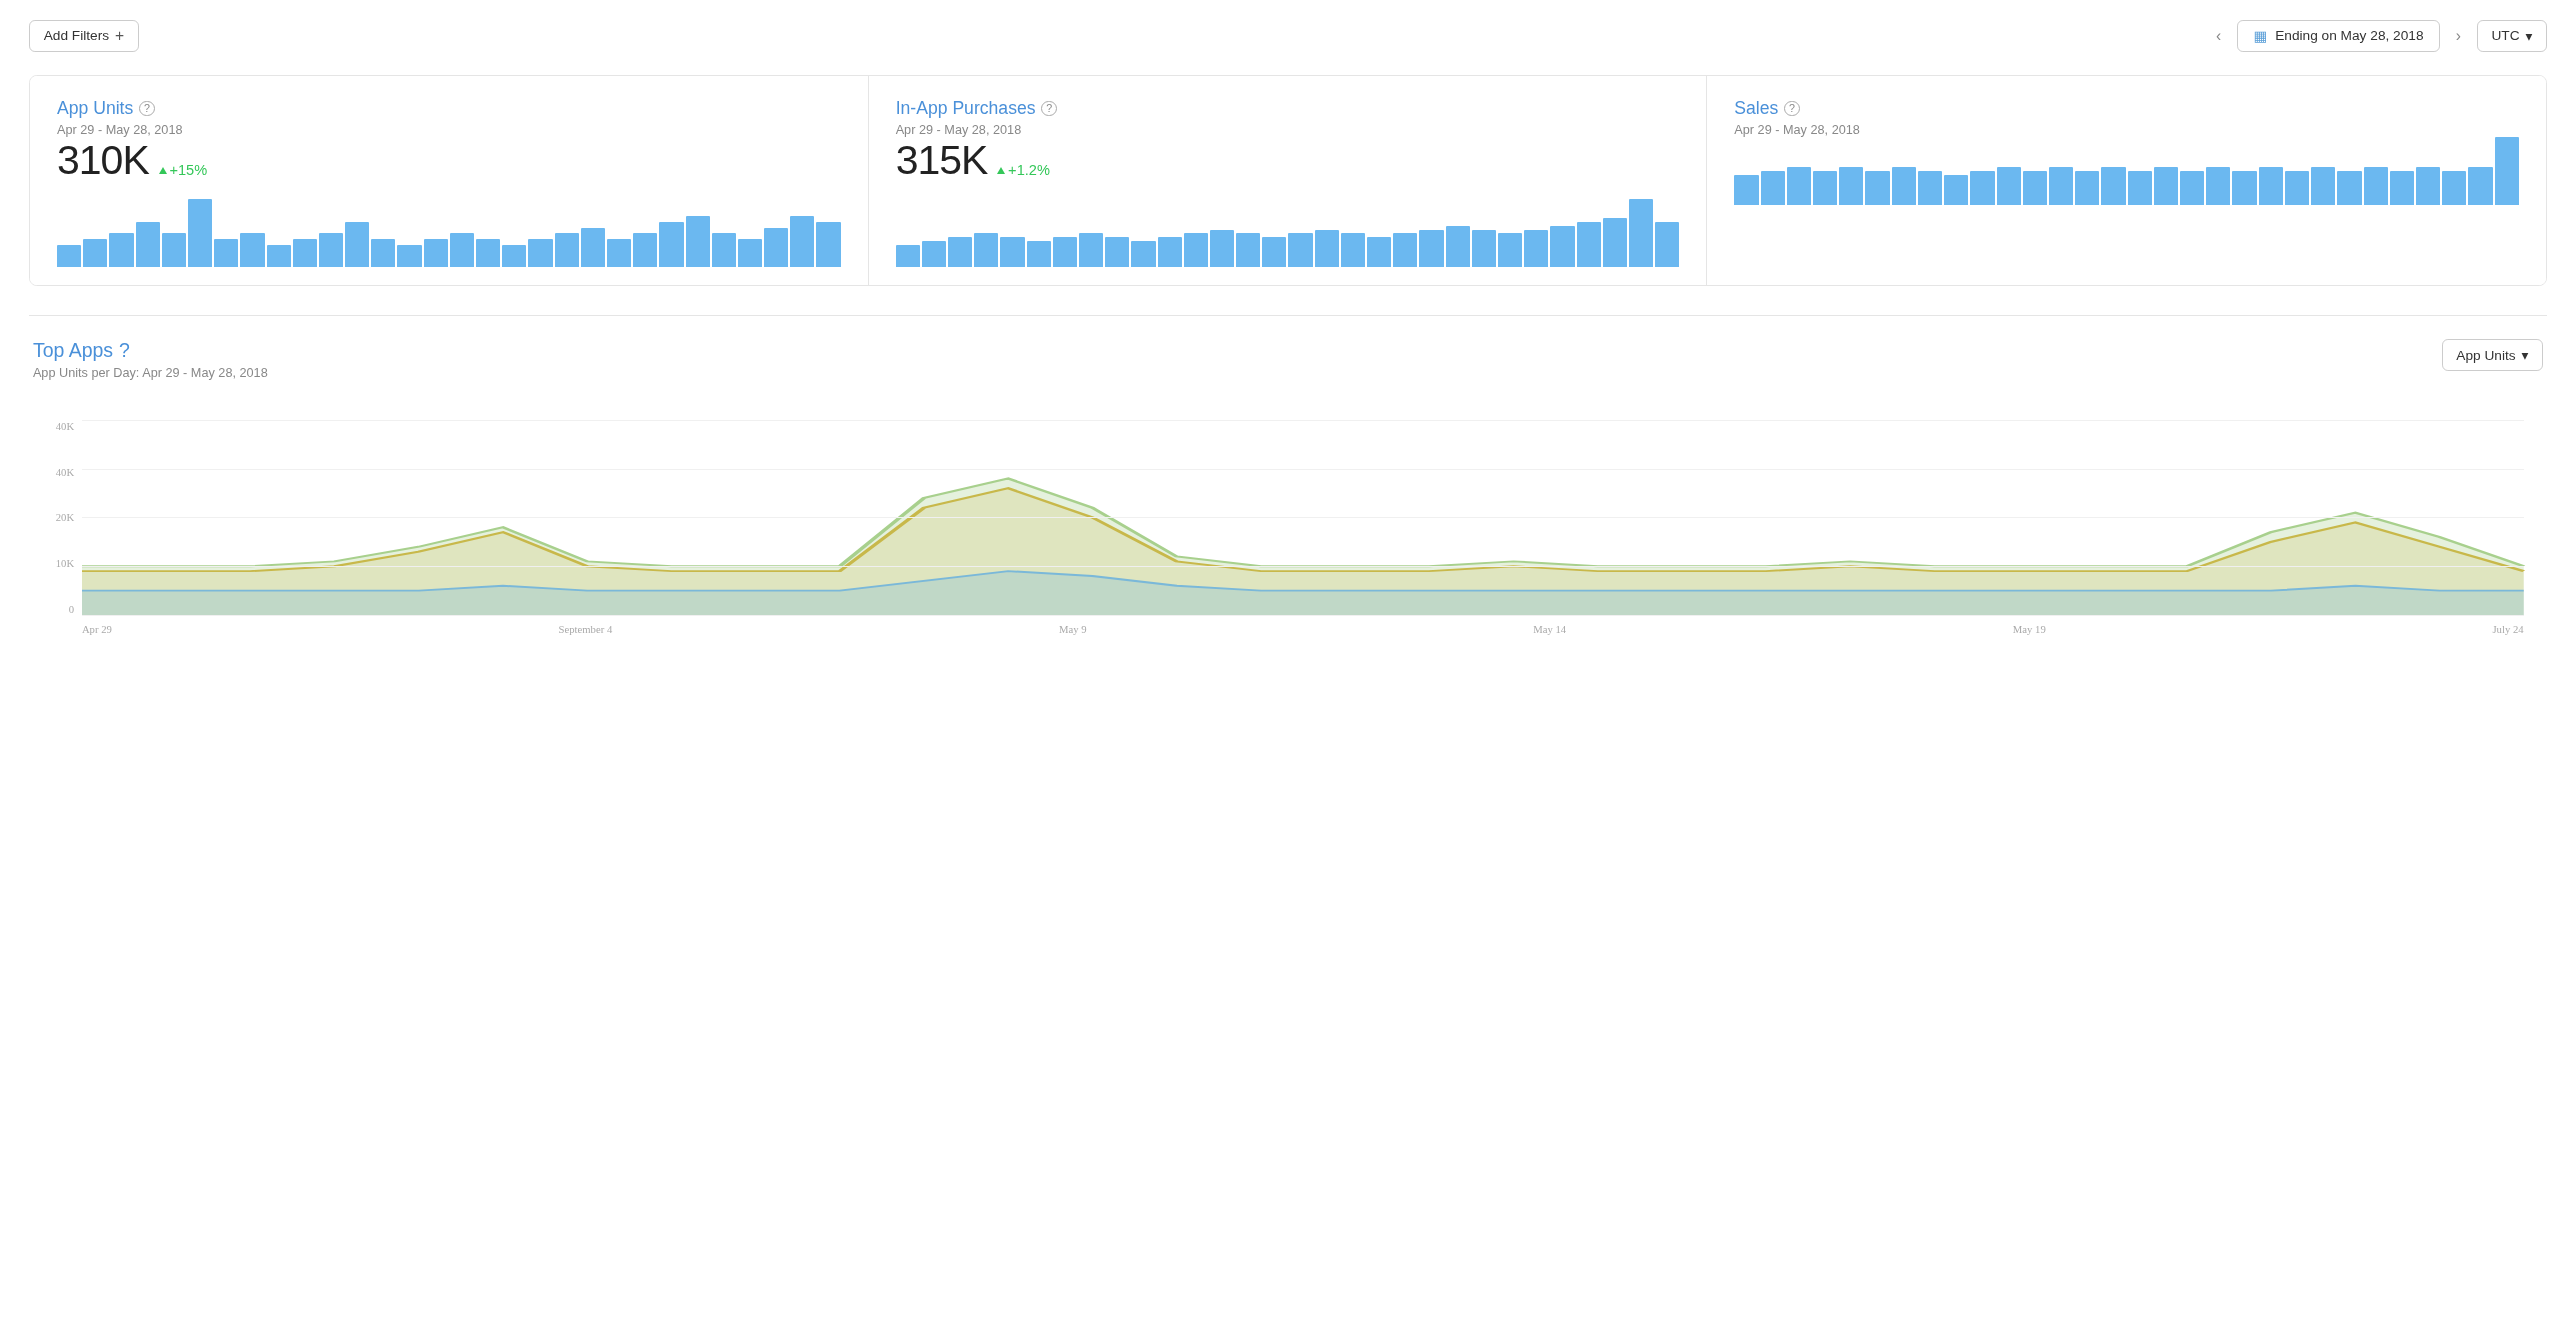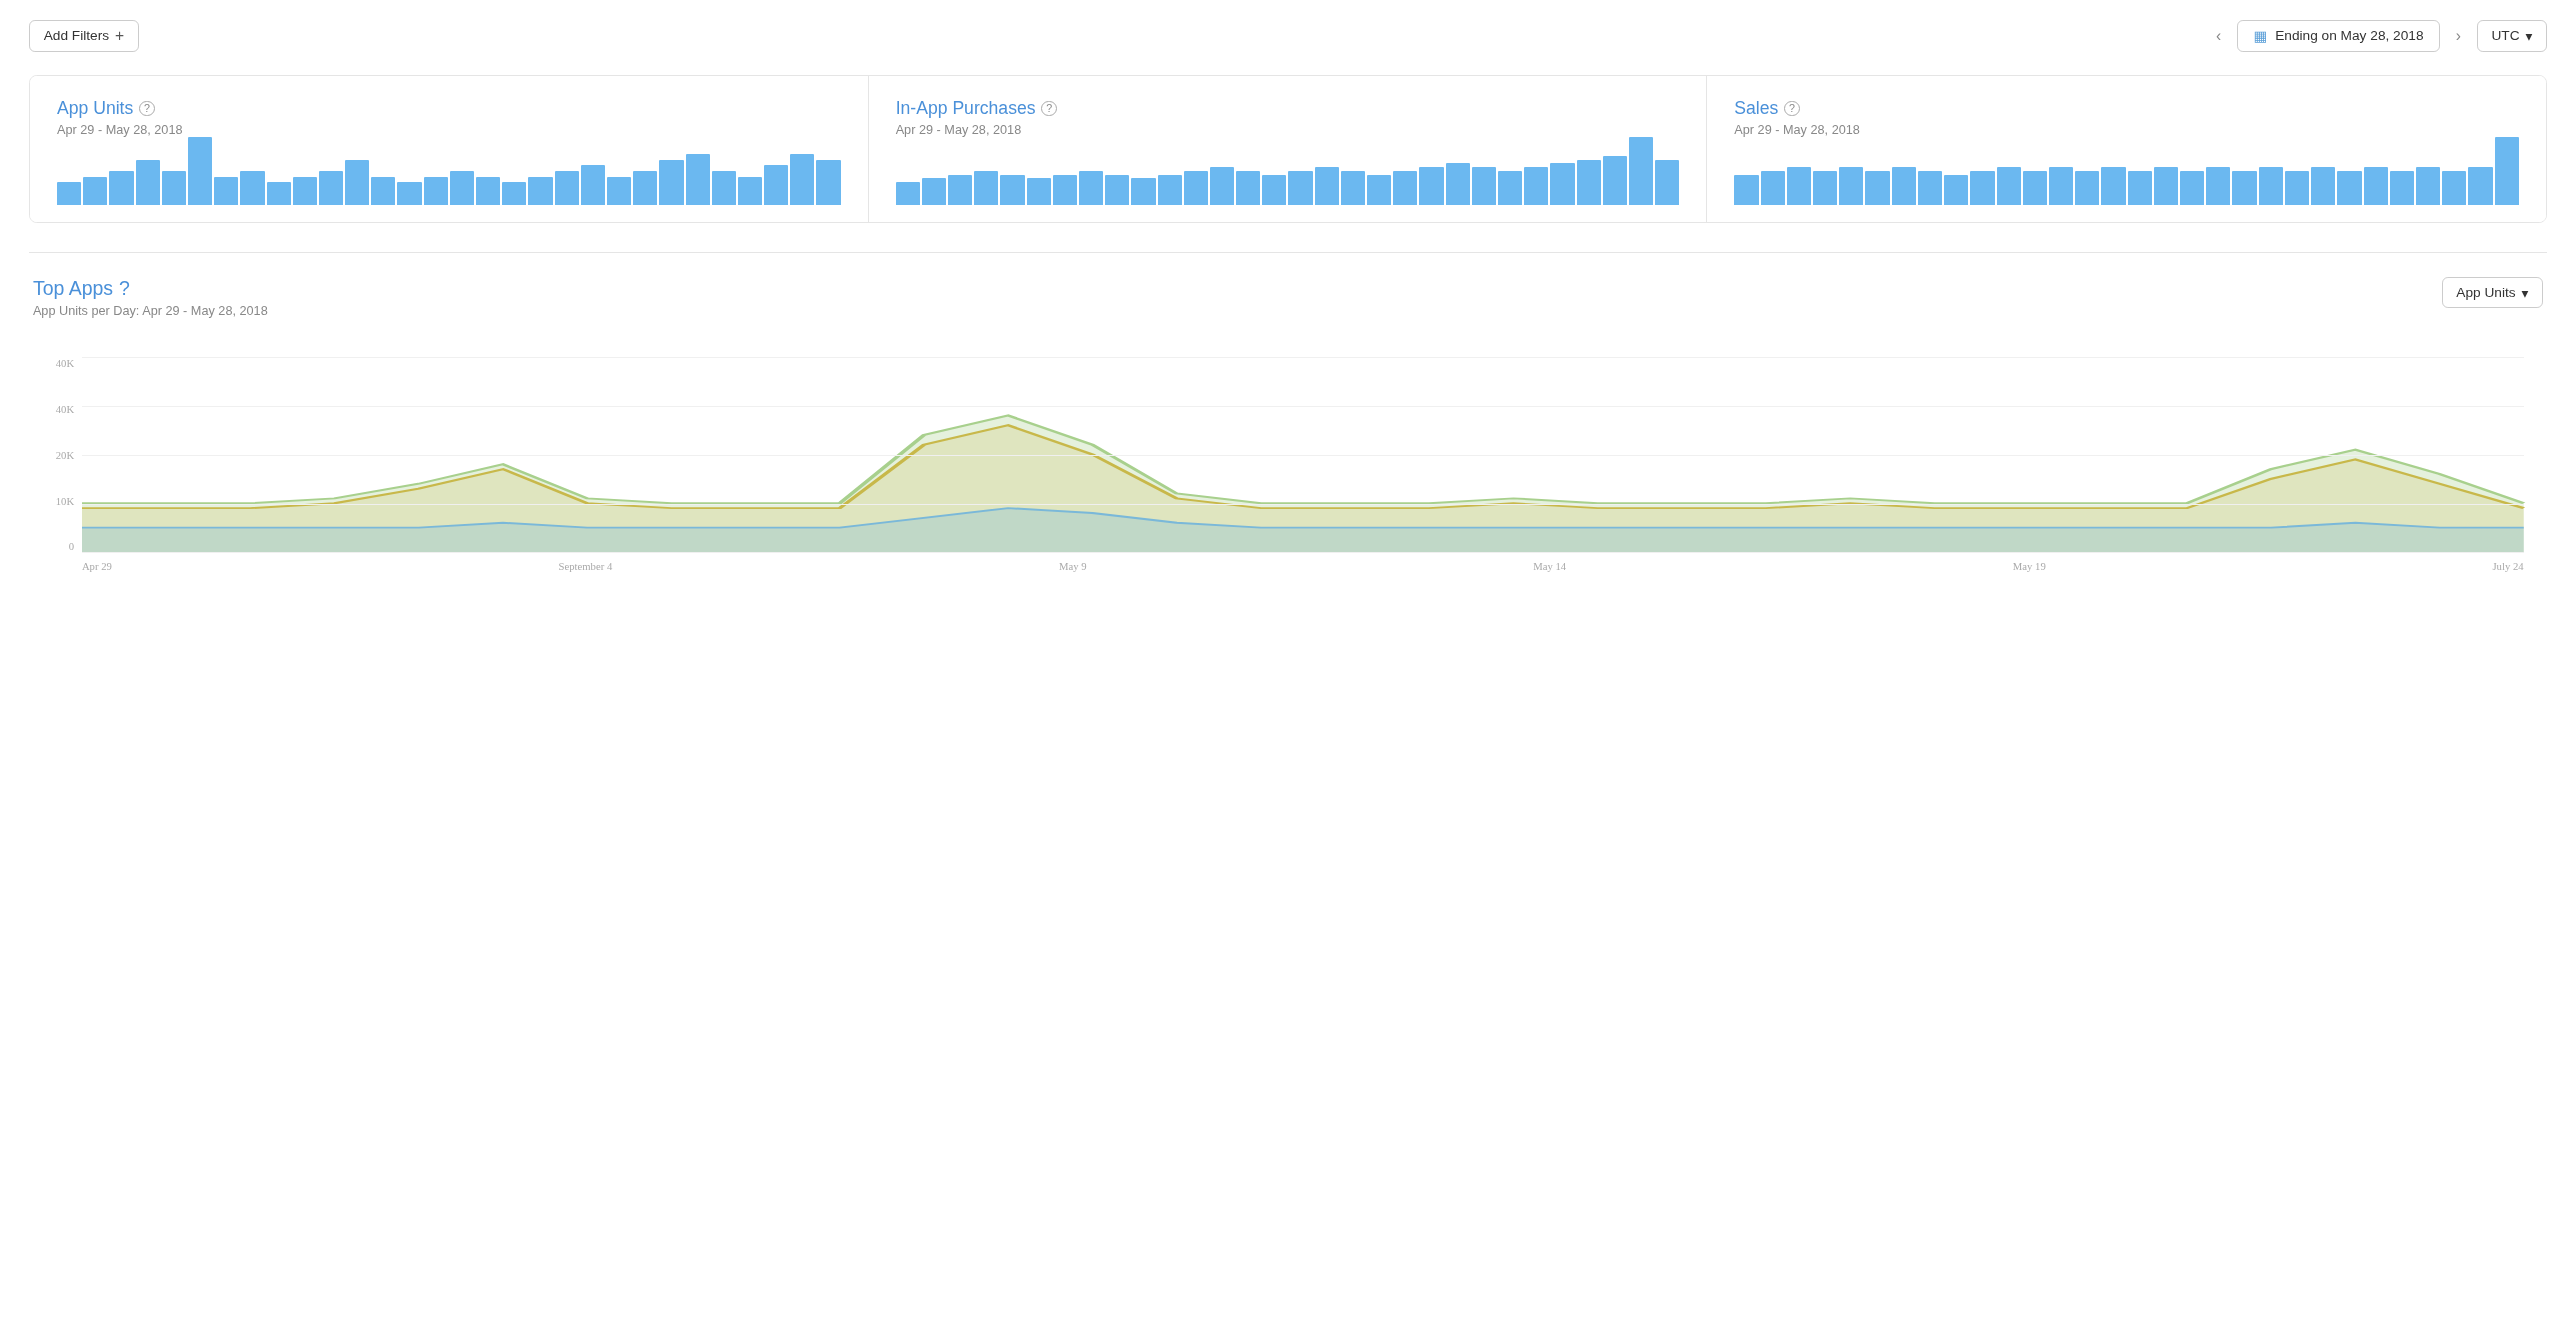--- a/index.html
+++ b/index.html
@@ -317,20 +317,27 @@
     </div>
   </div>
 
   <div class="metrics-row" id="metrics-row">
   <div class="metric-card">
       <div class="metric-title">
         <span>App Units</span>
         <span class="help-icon">?</span>
       </div>
       <div class="metric-date">Apr 29 - May 28, 2018</div>
+      <div class="metric-value-row">
+        <span class="metric-value">310K</span>
+        <span class="metric-change positive">
+          <span class="triangle-up"></span>
+          <span>+15%</span>
+        </span>
+      </div>
       <div class="bar-chart-container">
         <div class="bar" style="height:33.33333333333333%"></div>
           <div class="bar" style="height:41.66666666666667%"></div>
           <div class="bar" style="height:50%"></div>
           <div class="bar" style="height:66.66666666666666%"></div>
           <div class="bar" style="height:50%"></div>
           <div class="bar" style="height:100%"></div>
           <div class="bar" style="height:41.66666666666667%"></div>
           <div class="bar" style="height:50%"></div>
           <div class="bar" style="height:33.33333333333333%"></div>
@@ -356,20 +363,27 @@
           <div class="bar" style="height:75%"></div>
           <div class="bar" style="height:66.66666666666666%"></div>
       </div>
     </div>
       <div class="metric-card">
       <div class="metric-title">
         <span>In-App Purchases</span>
         <span class="help-icon">?</span>
       </div>
       <div class="metric-date">Apr 29 - May 28, 2018</div>
+      <div class="metric-value-row">
+        <span class="metric-value">315K</span>
+        <span class="metric-change positive">
+          <span class="triangle-up"></span>
+          <span>+1.2%</span>
+        </span>
+      </div>
       <div class="bar-chart-container">
         <div class="bar" style="height:33.33333333333333%"></div>
           <div class="bar" style="height:38.88888888888889%"></div>
           <div class="bar" style="height:44.44444444444444%"></div>
           <div class="bar" style="height:50%"></div>
           <div class="bar" style="height:44.44444444444444%"></div>
           <div class="bar" style="height:38.88888888888889%"></div>
           <div class="bar" style="height:44.44444444444444%"></div>
           <div class="bar" style="height:50%"></div>
           <div class="bar" style="height:44.44444444444444%"></div>

